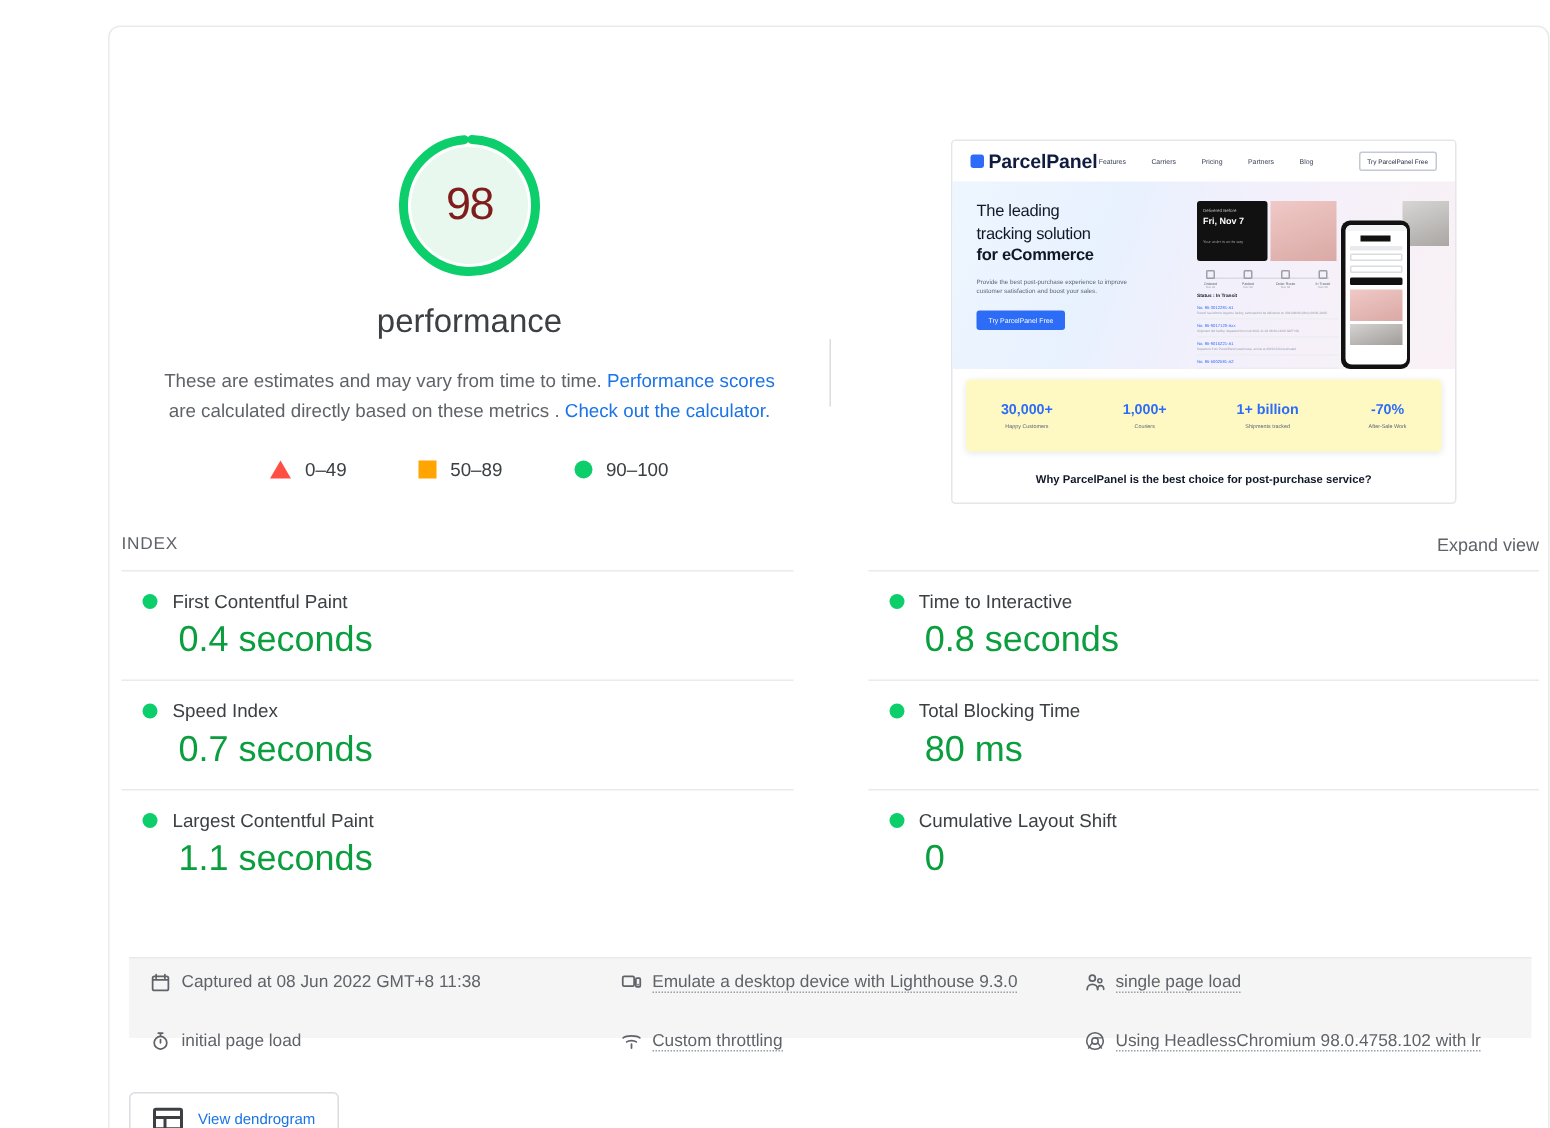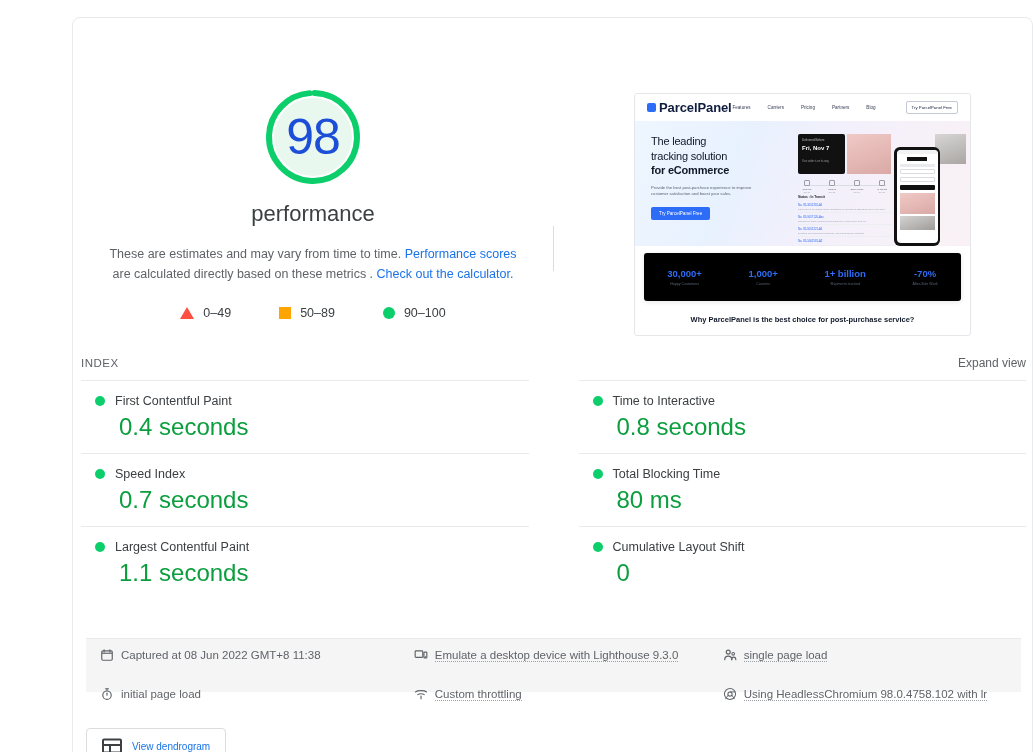--- a/index.html
+++ b/index.html
@@ -23,21 +23,21 @@
   .top { position:relative; height:330px; }
 
   .gauge-col {
     position:absolute; left:0; top:0; width:480px; text-align:center;
   }
   .gauge-wrap { position:relative; width:100px; height:100px; margin:69px auto 0; }
   .gauge-wrap svg { display:block; }
   .gauge-score {
     position:absolute; left:0; top:0; width:100px; height:100px;
     display:flex; align-items:center; justify-content:center;
-    font-size:50px; color:#1d4ed8; letter-spacing:-1px;
+    font-size:30px; color:#7f1d1d; letter-spacing:-1px;
   }
   .gauge-label {
     margin-top:14px; font-size:22px; color:#3c4043; font-weight:400;
   }
   .gauge-desc {
     margin-top:17px; font-size:12.5px; line-height:20px; color:#5f6368;
     padding:0 16px;
   }
   .gauge-desc a { color:#1a73e8; text-decoration:none; }
 
@@ -136,21 +136,21 @@
   .tp-ph-screen { width:100%; height:100%; background:#fff; border-radius:4px; overflow:hidden; }
   .tp-ph-bar { height:4px; background:#f1f3f4; }
   .tp-ph-logo { margin:3px auto 0; width:20px; height:4px; background:#111; }
   .tp-ph-l { margin:3px 3px 0; height:2.6px; background:#e8eaed; }
   .tp-ph-input { margin:2.5px 3px 0; height:5px; border:0.5px solid #dadce0; border-radius:1px; }
   .tp-ph-btn { margin:3px 3px 0; height:5.5px; background:#111; border-radius:1px; }
   .tp-ph-img { margin:3px 3px 0; height:21px; background:linear-gradient(160deg,#f0c9c6,#d9a9a5); }
   .tp-ph-img2 { margin:2px 3px 0; height:14px; background:linear-gradient(160deg,#d5d3d1,#9f9c9a); }
 
   .tp-stats {
-    height:48px; margin:7px 9px 0; background:#000000; border-radius:3px;
+    height:48px; margin:7px 9px 0; background:#fef9c3; border-radius:3px;
     box-shadow:0 1px 5px rgba(16,24,40,.10);
     display:flex; align-items:center; justify-content:space-around;
   }
   .tp-stat { text-align:center; }
   .tp-stat b { display:block; font-size:9.5px; color:#2d6cf6; font-weight:700; }
   .tp-stat span { display:block; font-size:3.6px; color:#5b6374; margin-top:3px;}
   .tp-footline {
     margin-top:14px; text-align:center; font-size:7.5px; color:#101828; font-weight:600;
   }
 

